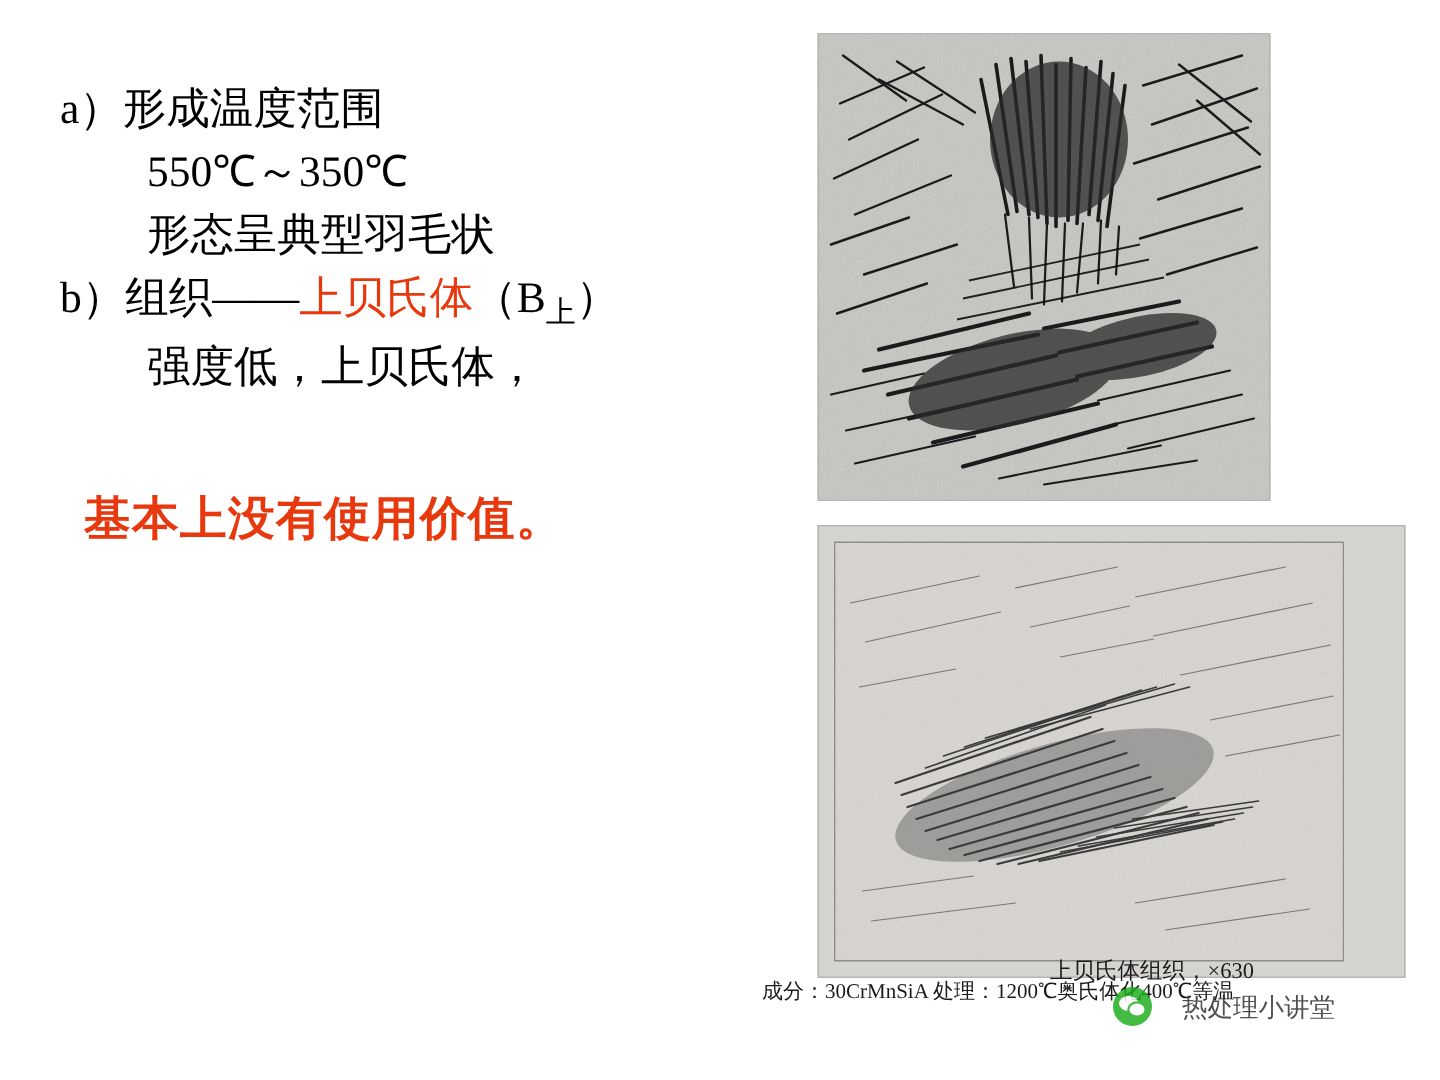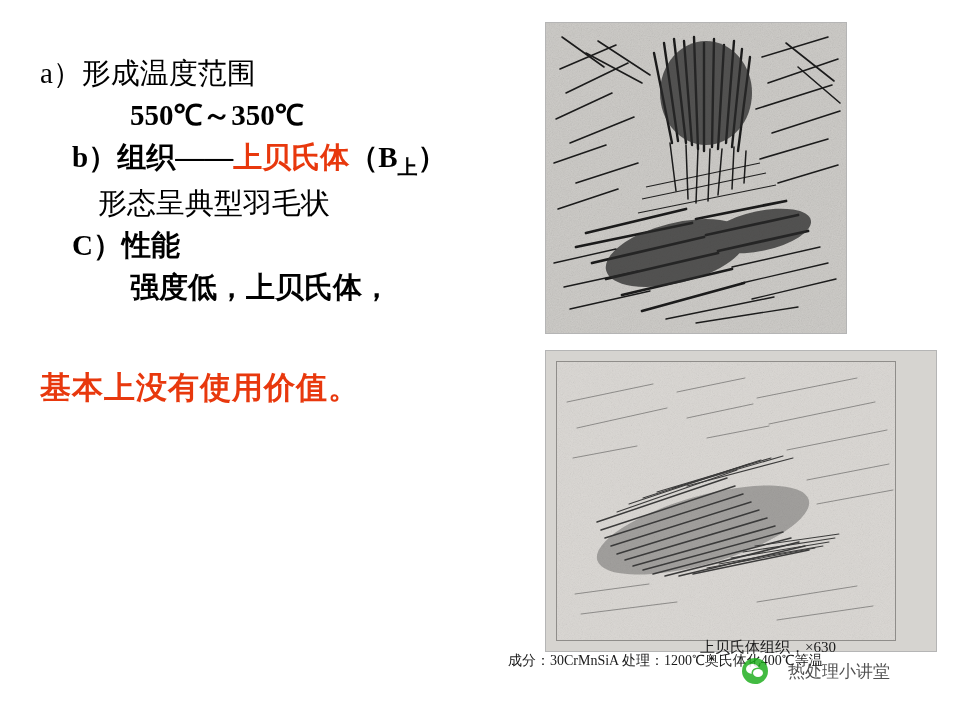--- a/index.html
+++ b/index.html
@@ -28,35 +28,36 @@
     width: 480px;
   }
   .line {
     color: #000000;
     font-size: 29px;
     line-height: 1.45;
     white-space: nowrap;
     font-family: "Liberation Serif", serif;
   }
   .line.indent1 { padding-left: 58px; }
-  .line.bold { font-weight: bold; margin-left: 32px; }
+  .line.bold { font-weight: normal; }
   .gap-big { height: 58px; }
 
   .red {
     color: #e8380d;
   }
   .sub {
     font-size: 20px;
     vertical-align: sub;
   }
   .final-red {
     color: #e8380d;
     font-size: 31px;
     font-weight: bold;
     letter-spacing: 1px;
+    margin-left: 16px;
   }
 
   
   .img-top {
     position: absolute;
     left: 545px;
     top: 22px;
     width: 300px;
     height: 310px;
     border: 1px solid #b5b5b5;
@@ -152,25 +153,24 @@
 <body>
 
 <div class="slide">
 
   <div class="text-col">
 
     <div class="line">a）形成温度范围</div>
 
     <div class="line indent1 bold">550℃～350℃</div>
 
+    <div class="line indent1">形态呈典型羽毛状</div>
+
     <div class="line bold"><span>b）组织——</span><span class="red">上贝氏体</span><span>（B</span><span class="sub">上</span><span>）</span></div>
 
-    <div class="line indent1">形态呈典型羽毛状</div>
-
-    <div class="line bold">C）性能</div>
 
 
     <div class="line indent1 bold">强度低，上贝氏体，</div>
 
     <div class="gap-big"></div>
 
     <div class="line final-red">基本上没有使用价值。</div>
   </div>
 
   <div class="img-top">

